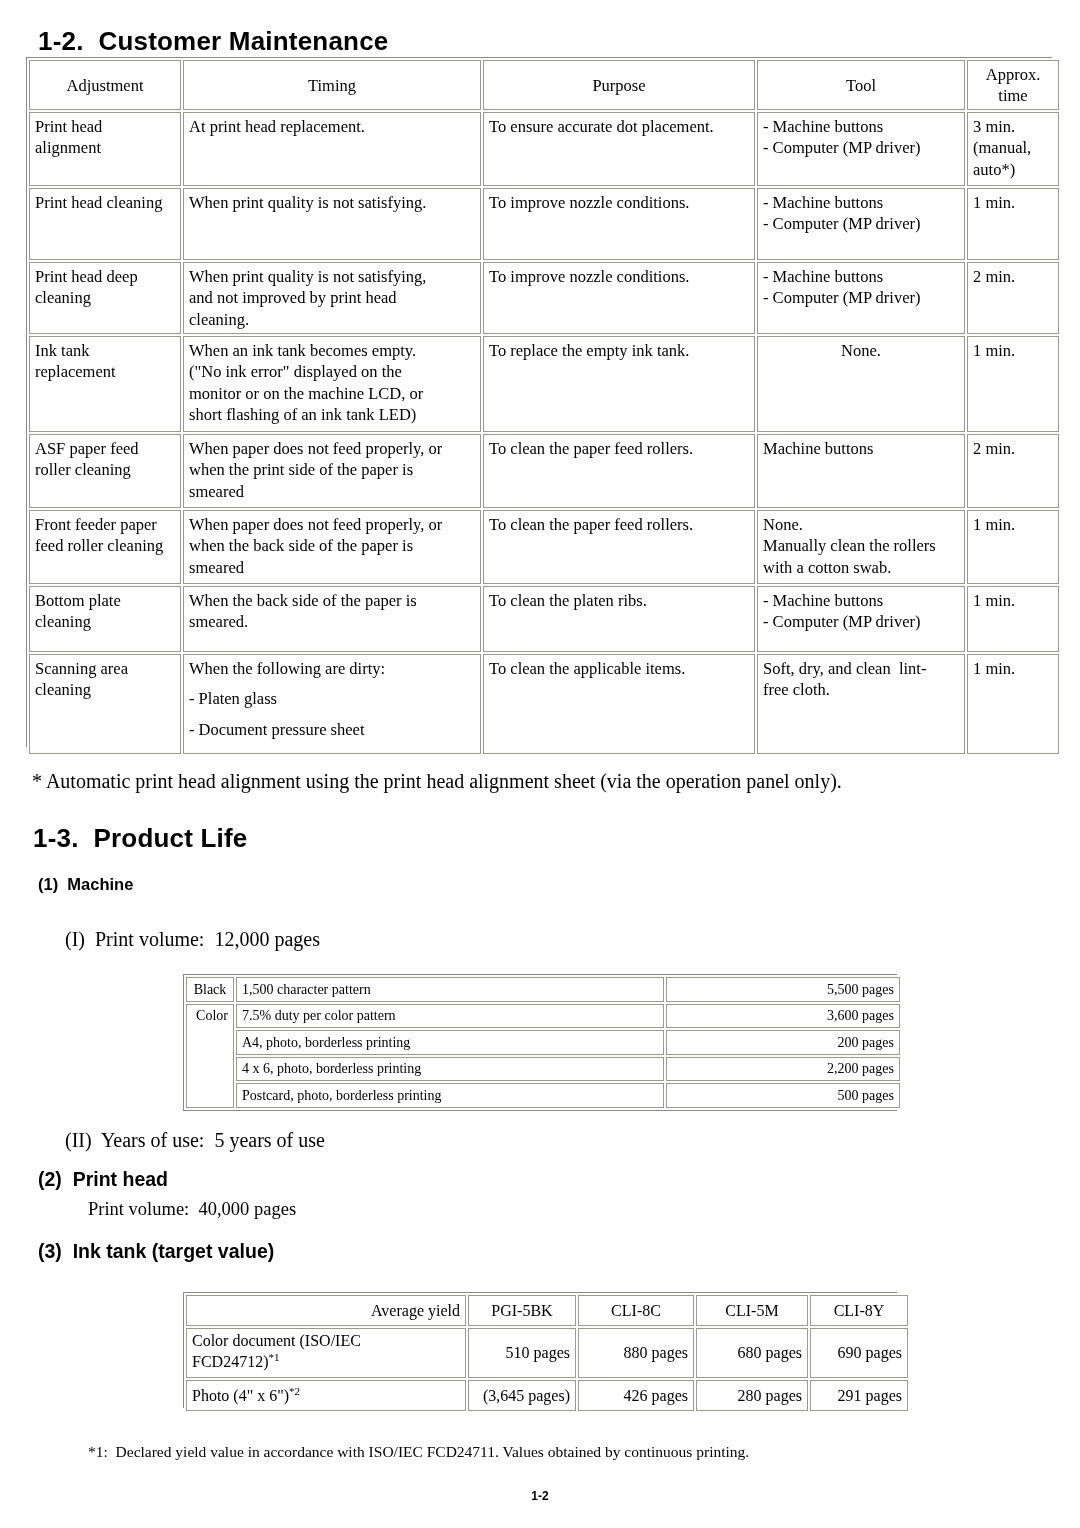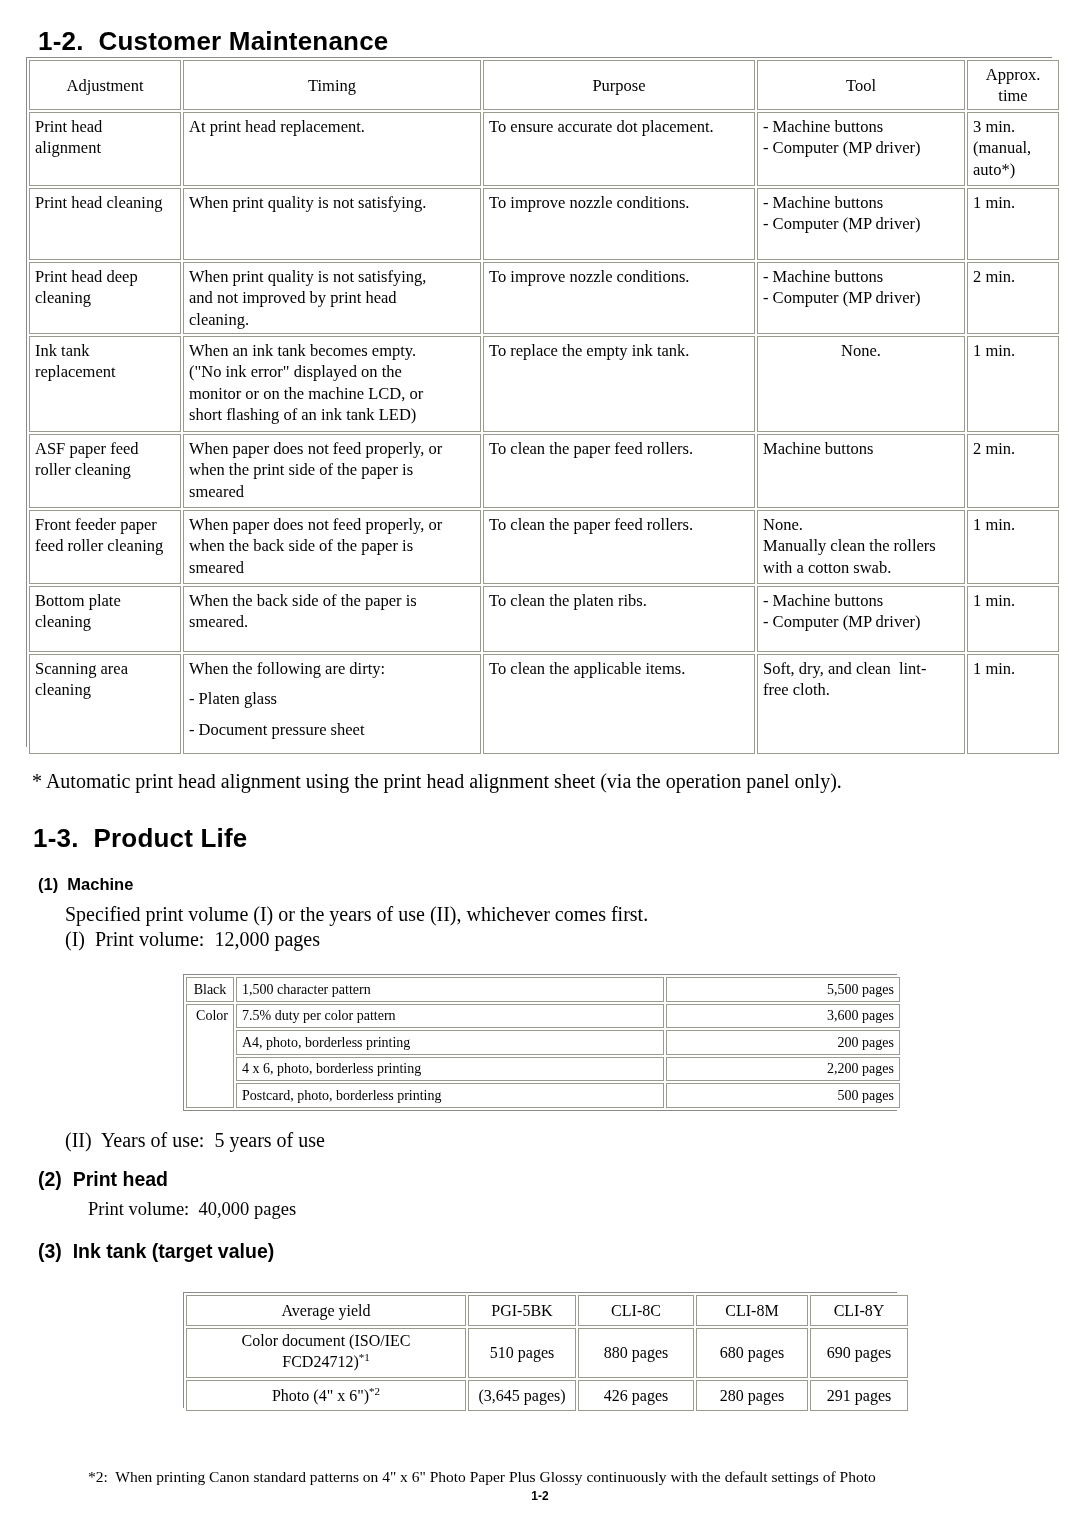--- a/index.html
+++ b/index.html
@@ -151,21 +151,20 @@
   #ink-yield-frame {
     left: 183px;
     top: 1292px;
     width: 714px;
     height: 116px;
   }
   #ink-yield-frame table.doc-table td {
     font-size: 16px;
     padding: 2px 5px 1px 5px;
     vertical-align: middle;
-    text-align: center;
   }
 </style>
 </head>
 <body>
 
 <div class="page">
 
   <h1 class="sec-head" style="left:38px; top:26px;">1-2.  Customer Maintenance</h1>
 
   <div class="tbl-frame" id="maintenance-frame">
@@ -363,21 +362,20 @@
       </tbody>
     </table>
   </div>
 
   <p class="body-text" style="left:32px; top:770px;">* Automatic print head alignment using the print head alignment sheet (via the operation panel only).</p>
 
   <h1 class="sec-head" style="left:33px; top:823px;">1-3.  Product Life</h1>
 
   <h2 class="sub-head" style="left:38px; top:875px;">(1)  Machine</h2>
 
-  <p class="body-text" style="left:65px; top:903px;">Specified print volume (I) or the years of use (II), whichever comes first.</p>
 
   <p class="body-text" style="left:65px; top:928px;">(I)  Print volume:  12,000 pages</p>
 
   <div class="tbl-frame" id="machine-yield-frame">
     <table class="doc-table">
       <colgroup>
         <col style="width:48px">
         <col style="width:428px">
         <col style="width:234px">
       </colgroup>
@@ -423,21 +421,21 @@
         <col style="width:108px">
         <col style="width:116px">
         <col style="width:112px">
         <col style="width:98px">
       </colgroup>
       <tbody>
         <tr style="height:31px;">
           <td class="rt mid">Average yield</td>
           <td class="hdr">PGI-5BK</td>
           <td class="hdr">CLI-8C</td>
-          <td class="hdr">CLI-8M</td>
+          <td class="hdr">CLI-5M</td>
           <td class="hdr">CLI-8Y</td>
         </tr>
         <tr style="height:50px;">
           <td style="vertical-align:top;">
             <span class="cellline">Color document (ISO/IEC</span>
             <span class="cellline"><span>FCD24712)</span><sup class="fn">*1</sup></span>
           </td>
           <td class="rt mid">510 pages</td>
           <td class="rt mid">880 pages</td>
           <td class="rt mid">680 pages</td>
@@ -449,18 +447,18 @@
           </td>
           <td class="rt mid">(3,645 pages)</td>
           <td class="rt mid">426 pages</td>
           <td class="rt mid">280 pages</td>
           <td class="rt mid">291 pages</td>
         </tr>
       </tbody>
     </table>
   </div>
 
-
-  <p class="note-text" style="left:88px; top:1468px;">*2:  When printing Canon standard patterns on 4" x 6" Photo Paper Plus Glossy continuously with the default settings of Photo</p>
+  <p class="note-text" style="left:88px; top:1443px;">*1:  Declared yield value in accordance with ISO/IEC FCD24711. Values obtained by continuous printing.</p>
+
 
   <div class="page-num" style="top:1489px;">1-2</div>
 
 </div>
 
 </body></html>

